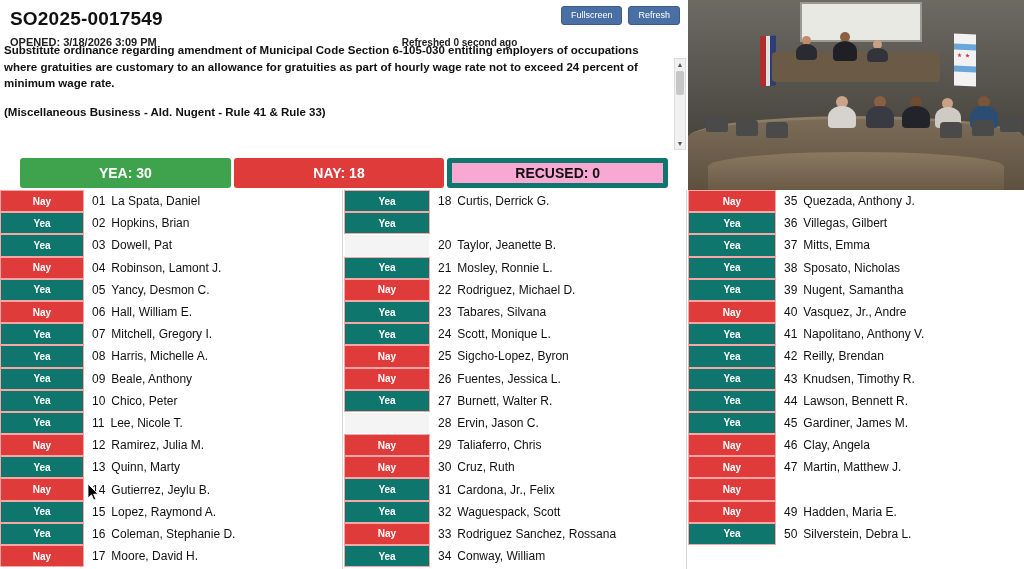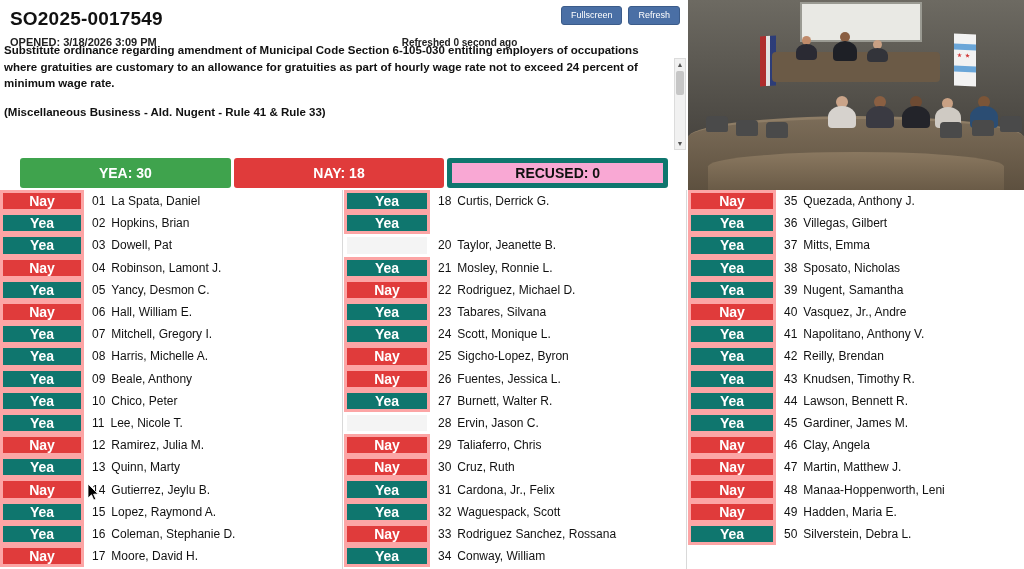--- a/index.html
+++ b/index.html
@@ -124,22 +124,22 @@
   }
   .col { width: 341px; position: relative; }
   .col + .col { border-left: 1px solid #ffffff; }
   .col.c1 { width: 341px; }
   .col.c2 { width: 344px; }
   .col.c3 { width: 339px; }
 
   .row { display: flex; align-items: stretch; height: 22.2px; }
   .chip {
     width: 84px; min-width: 84px; display: flex; align-items: center;
-    justify-content: center; color: #fff; font-size: 14px; font-weight: bold;
-    border: 3px solid #fca5a5;
+    justify-content: center; color: #fff; font-size: 10px; font-weight: bold;
+    border: 1px solid #fca5a5;
   }
   .col.c2 .chip { width: 86px; min-width: 86px; margin-left: 0; }
   .col.c3 .chip { width: 88px; min-width: 88px; }
   .chip.yea { background: #0f766e; }
   .chip.nay { background: #e03b3b; }
   .chip.none { background: #f4f4f4; color: transparent; border-color: #fff; }
   .name {
     flex: 1; display: flex; align-items: center; padding-left: 8px;
     font-size: 12px; color: #111; white-space: nowrap; overflow: hidden; text-align: center;
   }
@@ -576,24 +576,20 @@
         </div>
         <div class="row">
           <div class="chip nay">Nay</div>
           <div class="name">
             <span class="num">47</span>
             <span>Martin, Matthew J.</span>
           </div>
         </div>
         <div class="row">
           <div class="chip nay">Nay</div>
-          <div class="name">
-            <span class="num">48</span>
-            <span>Manaa-Hoppenworth, Leni</span>
-          </div>
         </div>
         <div class="row">
           <div class="chip nay">Nay</div>
           <div class="name">
             <span class="num">49</span>
             <span>Hadden, Maria E.</span>
           </div>
         </div>
         <div class="row">
           <div class="chip yea">Yea</div>

